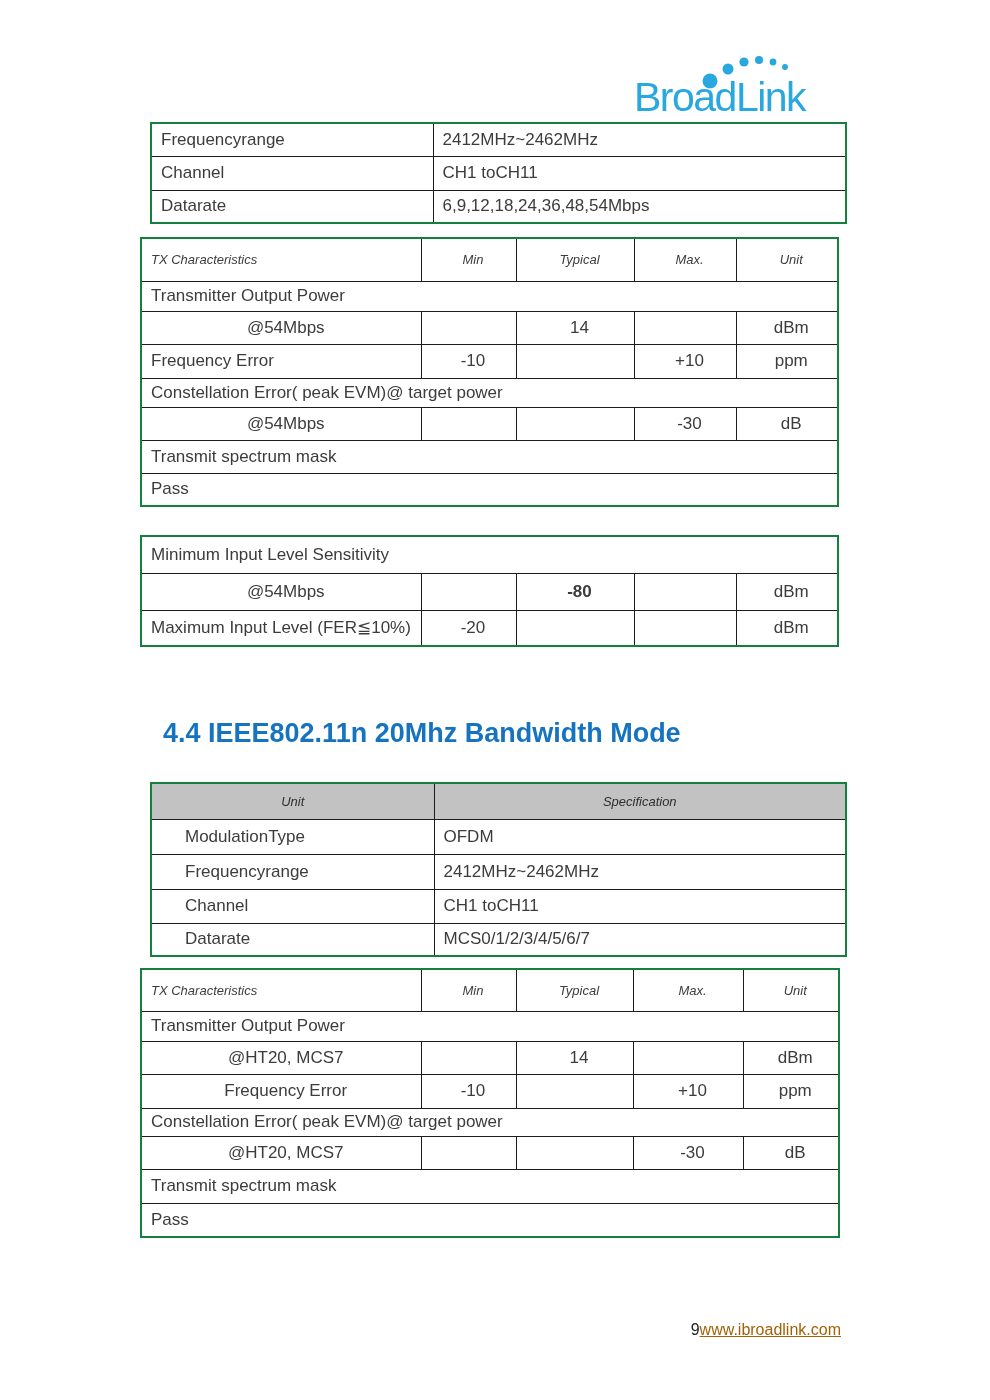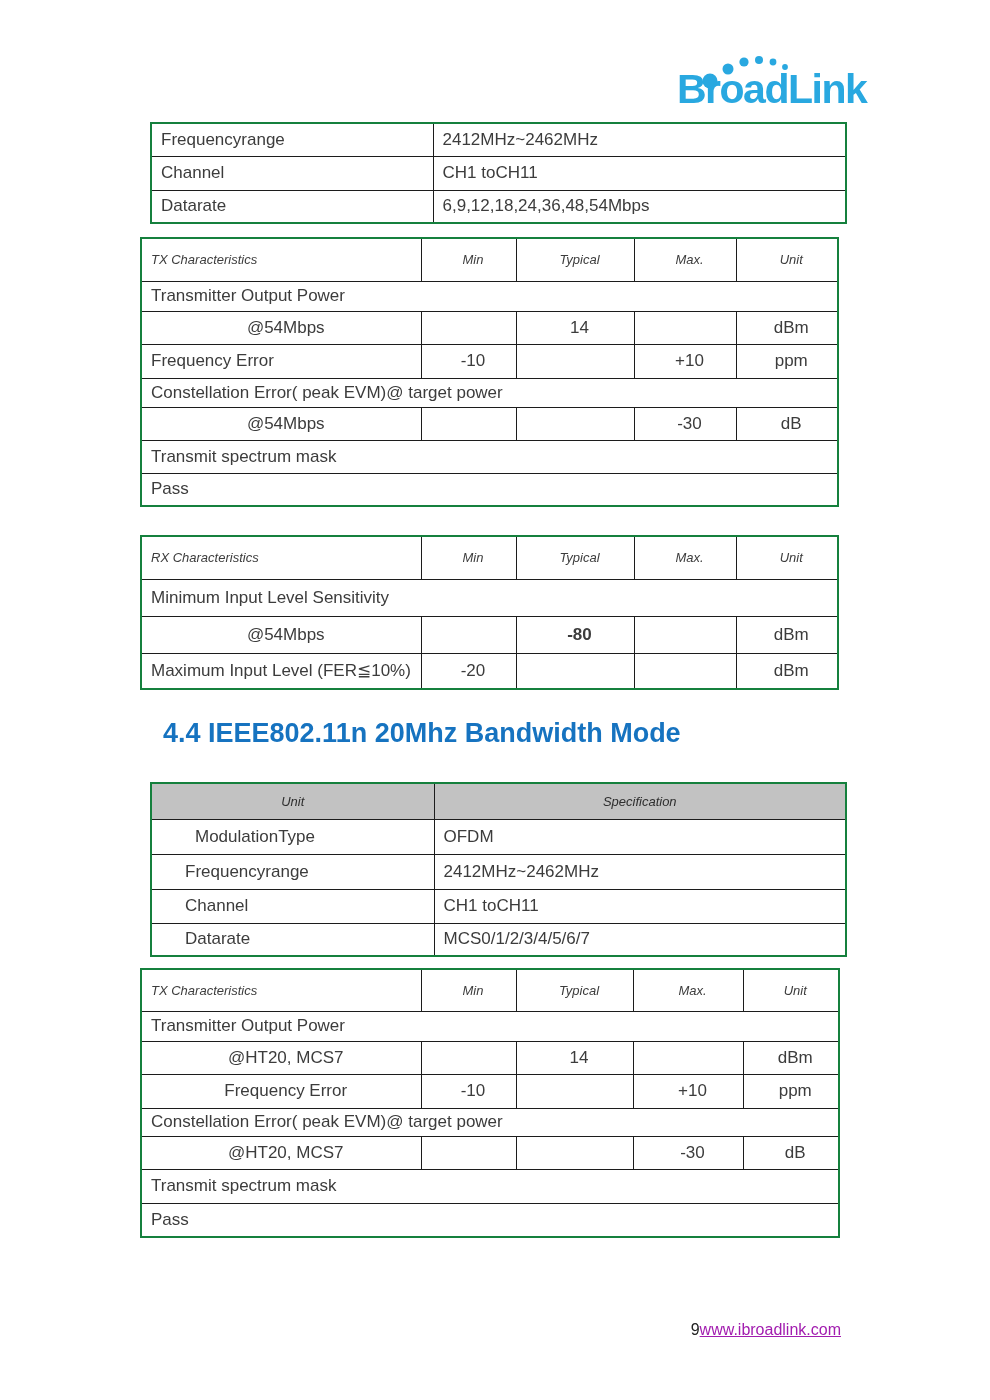--- a/index.html
+++ b/index.html
@@ -4,22 +4,22 @@
 <style>
   html,body{margin:0;padding:0;background:#fff;}
   .page{
     position:relative; width:990px; height:1400px; background:#ffffff;
     font-family:"Liberation Sans", sans-serif; color:#3c3c3c; overflow:hidden;
   }
 
   
   .logo{position:absolute; left:628px; top:48px; width:220px; height:70px;}
   .logo-text{
-    position:absolute; left:6px; top:18px;
-    font-size:41px; font-weight:bold; letter-spacing:-1.5px; line-height:46px;margin-left:43px;
+    position:absolute; left:6px; top:26px;
+    font-size:41px; font-weight:normal; letter-spacing:-1.5px; line-height:46px;
   }
   .logo-dots{position:absolute; left:0; top:0; width:220px; height:70px;}
 
   
   table.tbl{border-collapse:collapse; table-layout:fixed; position:absolute; background:#fff;}
   table.tbl td{
     border:1.5px solid #1c1c1c; vertical-align:middle;
     font-size:17px; padding:0 0 0 9px; overflow:hidden; white-space:nowrap;
   }
   table.tbl{border:2px solid #15803d;}
@@ -139,27 +139,20 @@
 
   <table class="tbl" id="rx-table">
     <colgroup>
         <col style="width:280px">
         <col style="width:95px">
         <col style="width:118px">
         <col style="width:102px">
         <col style="width:102px">
       </colgroup>
     <tbody>
-        <tr class="hdr" style="height:43px">
-      <td>RX Characteristics</td>
-      <td class="center">Min</td>
-      <td class="center">Typical</td>
-      <td class="center">Max.</td>
-      <td class="center">Unit</td>
-    </tr>
     <tr style="height:37px">
       <td colspan="5">Minimum Input Level Sensitivity</td>
     </tr>
     <tr style="height:37px">
       <td class="center">@54Mbps</td>
       <td class="center"></td>
       <td class="center bold">-80</td>
       <td class="center"></td>
       <td class="center">dBm</td>
     </tr>
@@ -179,21 +172,21 @@
     <colgroup>
         <col style="width:283px">
         <col style="width:412px">
       </colgroup>
     <tbody>
         <tr class="hdr" style="height:36px">
       <td style="background-color: rgb(194, 194, 194);">Unit</td>
       <td style="background-color: rgb(194, 194, 194);">Specification</td>
     </tr>
     <tr style="height:35px">
-      <td style="padding-left:43px">ModulationType</td>
+      <td style="padding-left:33px">ModulationType</td>
       <td class="val-ind">OFDM</td>
     </tr>
     <tr style="height:35px">
       <td style="padding-left:33px">Frequencyrange</td>
       <td class="val-ind">2412MHz~2462MHz</td>
     </tr>
     <tr style="height:34px">
       <td style="padding-left:33px">Channel</td>
       <td class="val-ind">CH1 toCH11</td>
     </tr>
@@ -250,16 +243,16 @@
     <tr style="height:34px">
       <td colspan="5">Transmit spectrum mask</td>
     </tr>
     <tr style="height:34px">
       <td colspan="5">Pass</td>
     </tr>
   </tbody>
     </table>
 
   <div class="footer">
-    <span>9</span><a href="#" style="color: #a21caf;">www.ibroadlink.com</a>
+    <span>9</span><a href="#" style="color: #a16207;">www.ibroadlink.com</a>
   </div>
 
 </div>
 
 </body></html>

